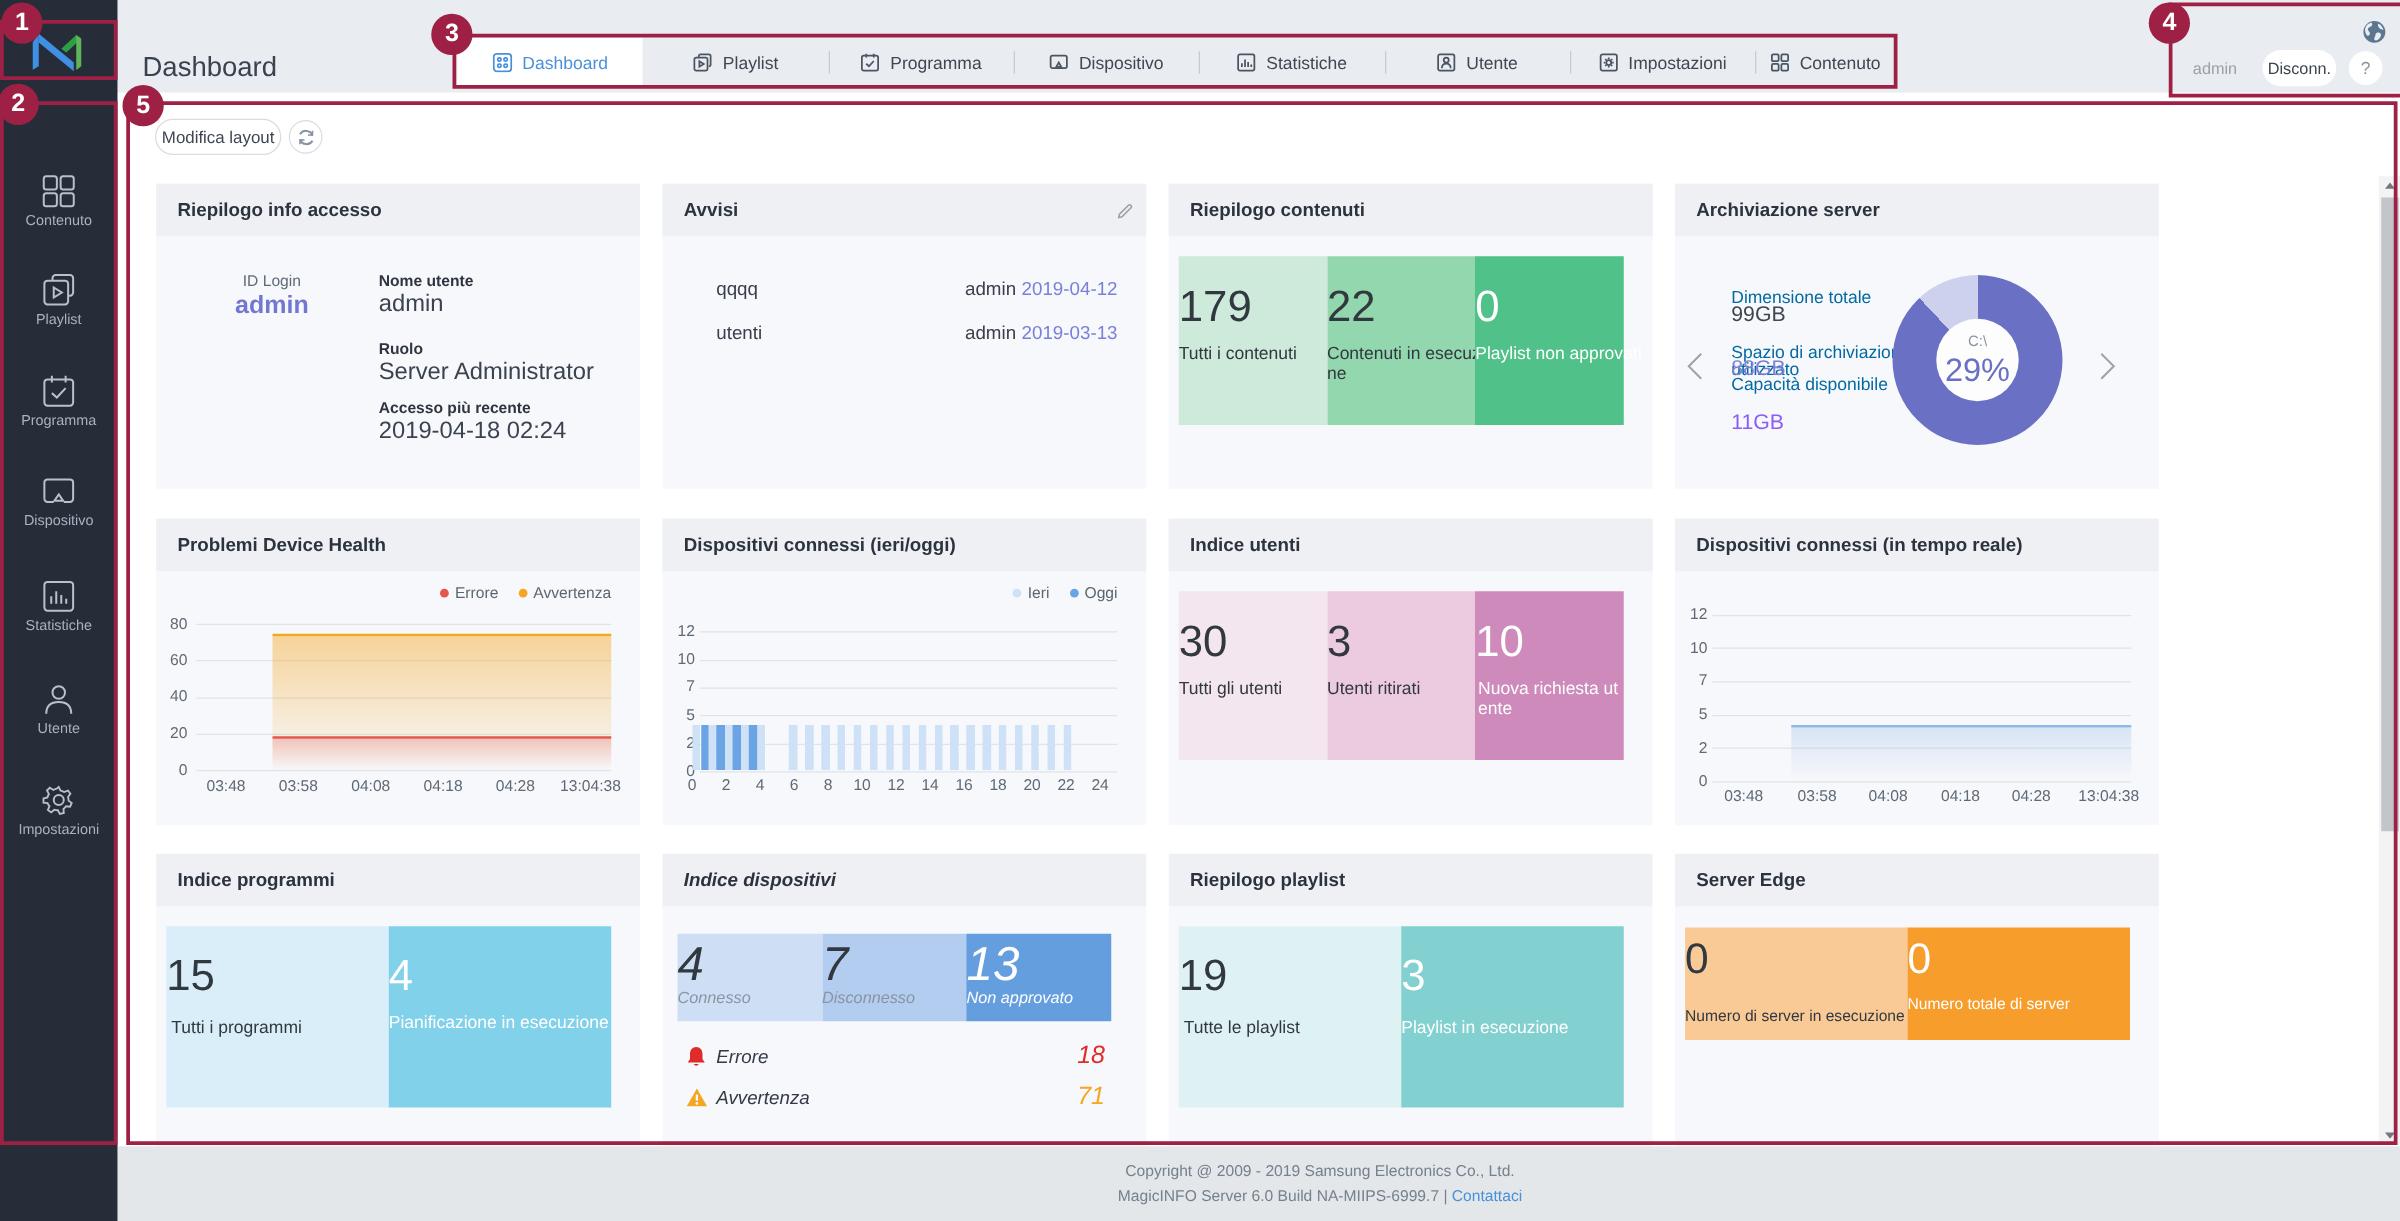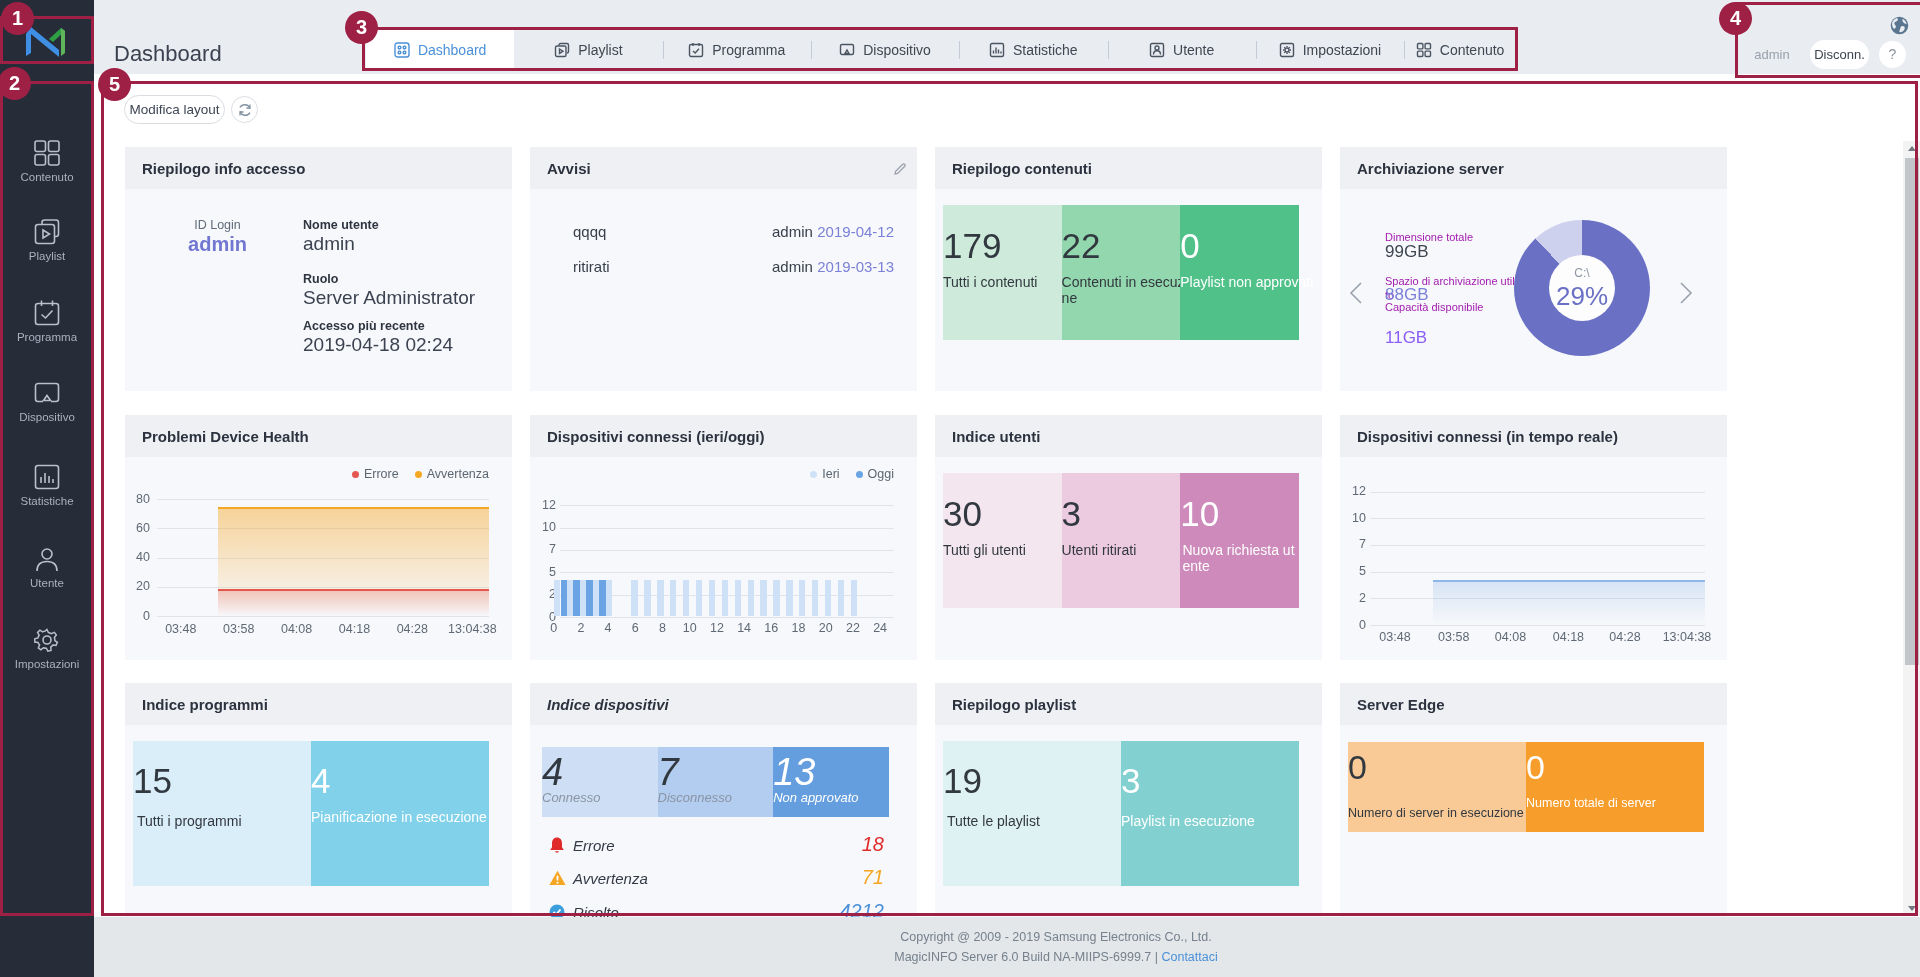--- a/index.html
+++ b/index.html
@@ -46,21 +46,21 @@
   #card-login #idlogin-label { left:40px; width:105px; text-align:center; top:71px; font-size:12.5px; color:#5f6b78; }
   #card-login #idlogin-value { left:40px; width:105px; text-align:center; top:86px; font-size:20px; font-weight:bold; color:#7277d1; }
 
   
   .notice-row { position:absolute; left:0; width:100%; height:20px; }
   .notice-name { position:absolute; left:43px; font-size:15px; color:#39404c; }
   .notice-author { position:absolute; left:242px; font-size:15px; color:#39404c; }
   .notice-date { position:absolute; right:23px; font-size:15px; color:#7b80d8; cursor:pointer; }
 
   
-  #card-storage .slabel { position:absolute; left:45px; font-size:11px; color:#a21caf; width:152px; word-break:break-all; line-height:13.5px; }
+  #card-storage .slabel { position:absolute; left:45px; font-size:14px; color:#0369a1; width:152px; word-break:break-all; line-height:13.5px; }
   #card-storage .svalue { position:absolute; left:45px; font-size:17px; }
   .chev { position:absolute; width:14px; height:24px; cursor:pointer; }
   .chev svg { display:block; }
   #donut { left:174px; top:73px; width:136px; height:136px; border-radius:50%; }
   #donut-hole { left:209px; top:108px; width:66px; height:66px; border-radius:50%; background:#fdfdfe; text-align:center; }
   #donut-drive { display:block; margin-top:11px; font-size:12px; color:#8d96a2; }
   #donut-pct { display:block; margin-top:1px; font-size:26px; color:#6a70c4; }
 
   
   .gl { position:absolute; height:1px; background:#e0e3e8; }
@@ -304,21 +304,21 @@
     <svg class="abs" style="right:10px;top:15px;" width="14" height="14" viewBox="0 0 14 14" fill="none" stroke="#9aa1aa" stroke-width="1.3">
       <path d="M2,12 L2.6,9.4 L9.8,2.2 A1.2,1.2 0 0 1 11.5,2.2 L11.8,2.5 A1.2,1.2 0 0 1 11.8,4.2 L4.6,11.4 Z"></path>
     </svg>
   </div>
   <div class="notice-row" style="top:76px;">
     <span class="notice-name">qqqq</span>
     <span class="notice-author">admin</span>
     <span class="notice-date">2019-04-12</span>
   </div>
   <div class="notice-row" style="top:111px;">
-    <span class="notice-name">ritirati</span>
+    <span class="notice-name">utenti</span>
     <span class="notice-author">admin</span>
     <span class="notice-date">2019-03-13</span>
   </div>
 </div>
 
 <div id="card-contents" class="card" style="left:935px;top:147px;height:244px;">
   <div class="card-header">
     <span class="card-title">Riepilogo contenuti</span>
   </div>
   <div class="tile" style="left:8px;width:118.6px;background:#cdeada;">
@@ -557,28 +557,20 @@
   </div>
   <div class="status-row" style="top:185px;">
     <svg class="status-ic" width="17" height="16" viewBox="0 0 17 16">
       <path fill="#f5a623" d="M8.5,0.8 L16.6,15 L0.4,15 Z"></path>
       <rect x="7.6" y="5.6" width="1.8" height="5" rx="0.9" fill="#fff"></rect>
       <circle cx="8.5" cy="12.7" r="1.05" fill="#fff"></circle>
     </svg>
     <span class="status-label">Avvertenza</span>
     <span class="status-value" style="color:#f5a623;">71</span>
   </div>
-  <div class="status-row" style="top:219px;">
-    <svg class="status-ic" width="16" height="16" viewBox="0 0 16 16">
-      <circle cx="8" cy="8" r="7.5" fill="#3a9fdc"></circle>
-      <path d="M4.5,8 L7,10.5 L11.5,5.5" fill="none" stroke="#fff" stroke-width="1.8"></path>
-    </svg>
-    <span class="status-label">Risolto</span>
-    <span class="status-value" style="color:#4a90d9;">4212</span>
-  </div>
 </div>
 
 <div id="card-playlists" class="card" style="left:935px;top:683px;height:245px;overflow:hidden;">
   <div class="card-header">
     <span class="card-title">Riepilogo playlist</span>
   </div>
   <div class="tile" style="left:8px;width:178px;height:145px;background:#dff2f3;">
     <span class="num" style="margin-top:20px;">19</span>
     <span class="tl" style="width:170px;white-space:nowrap;margin-top:13px;">Tutte le playlist</span>
   </div>

